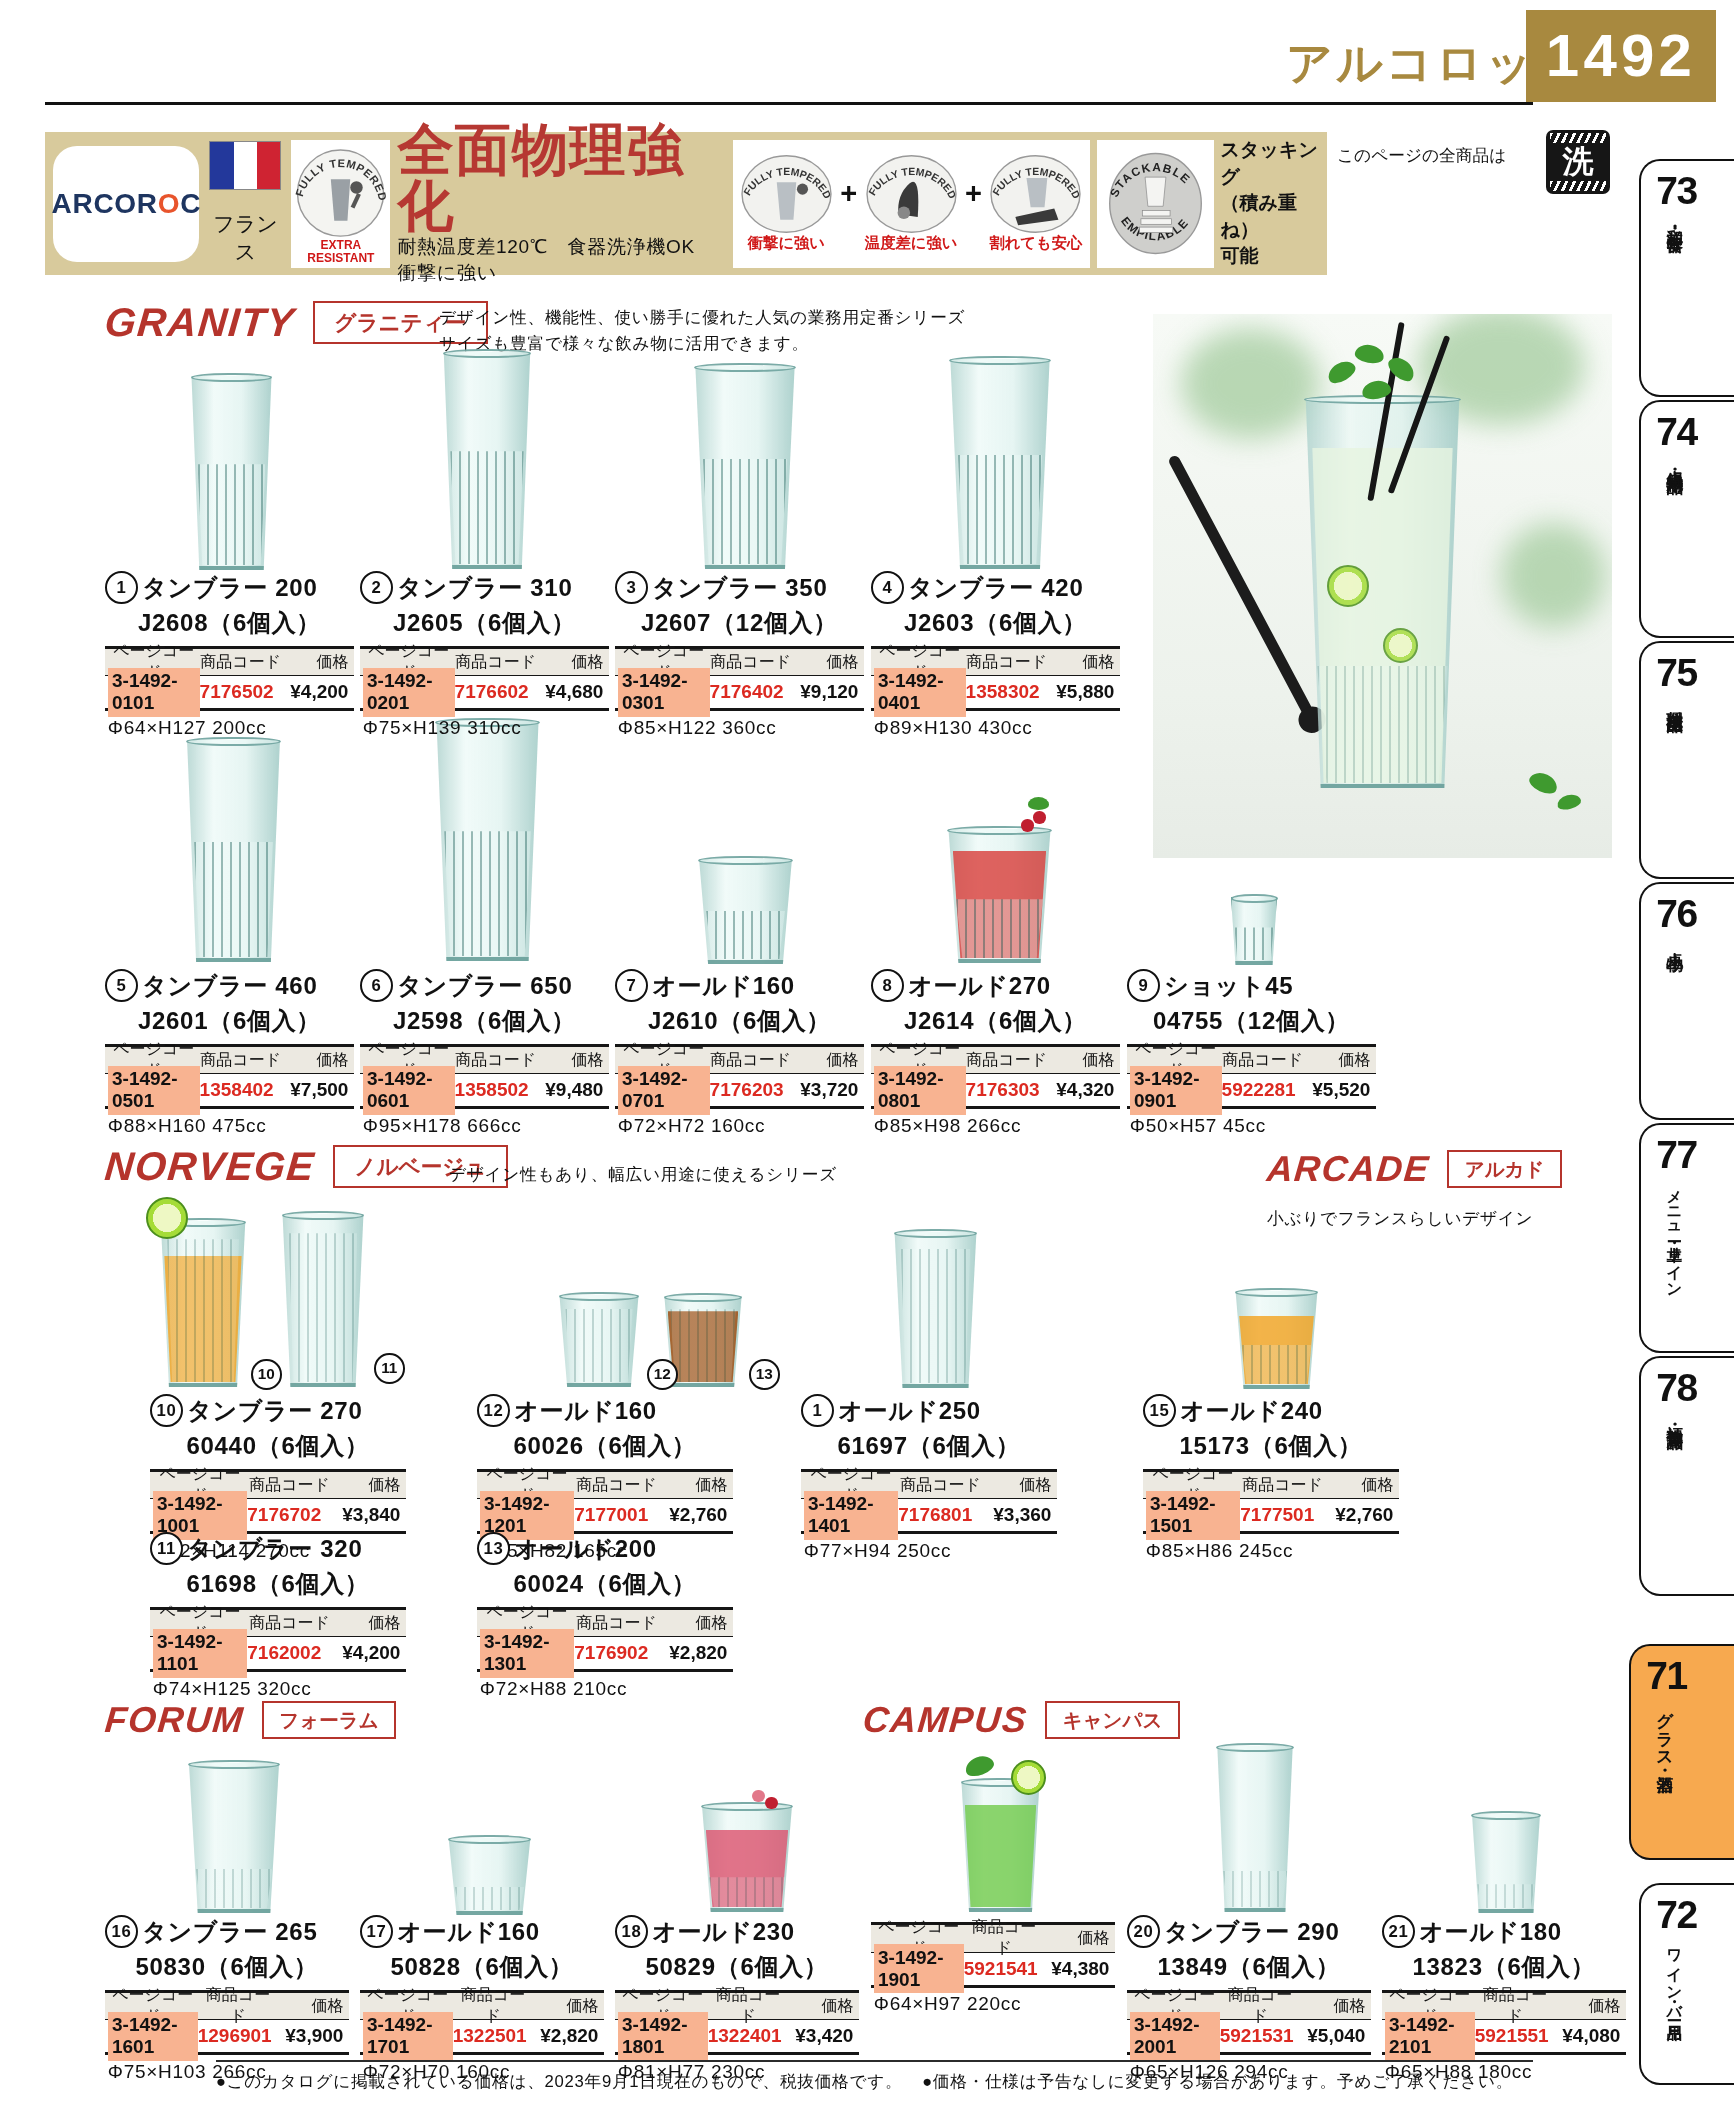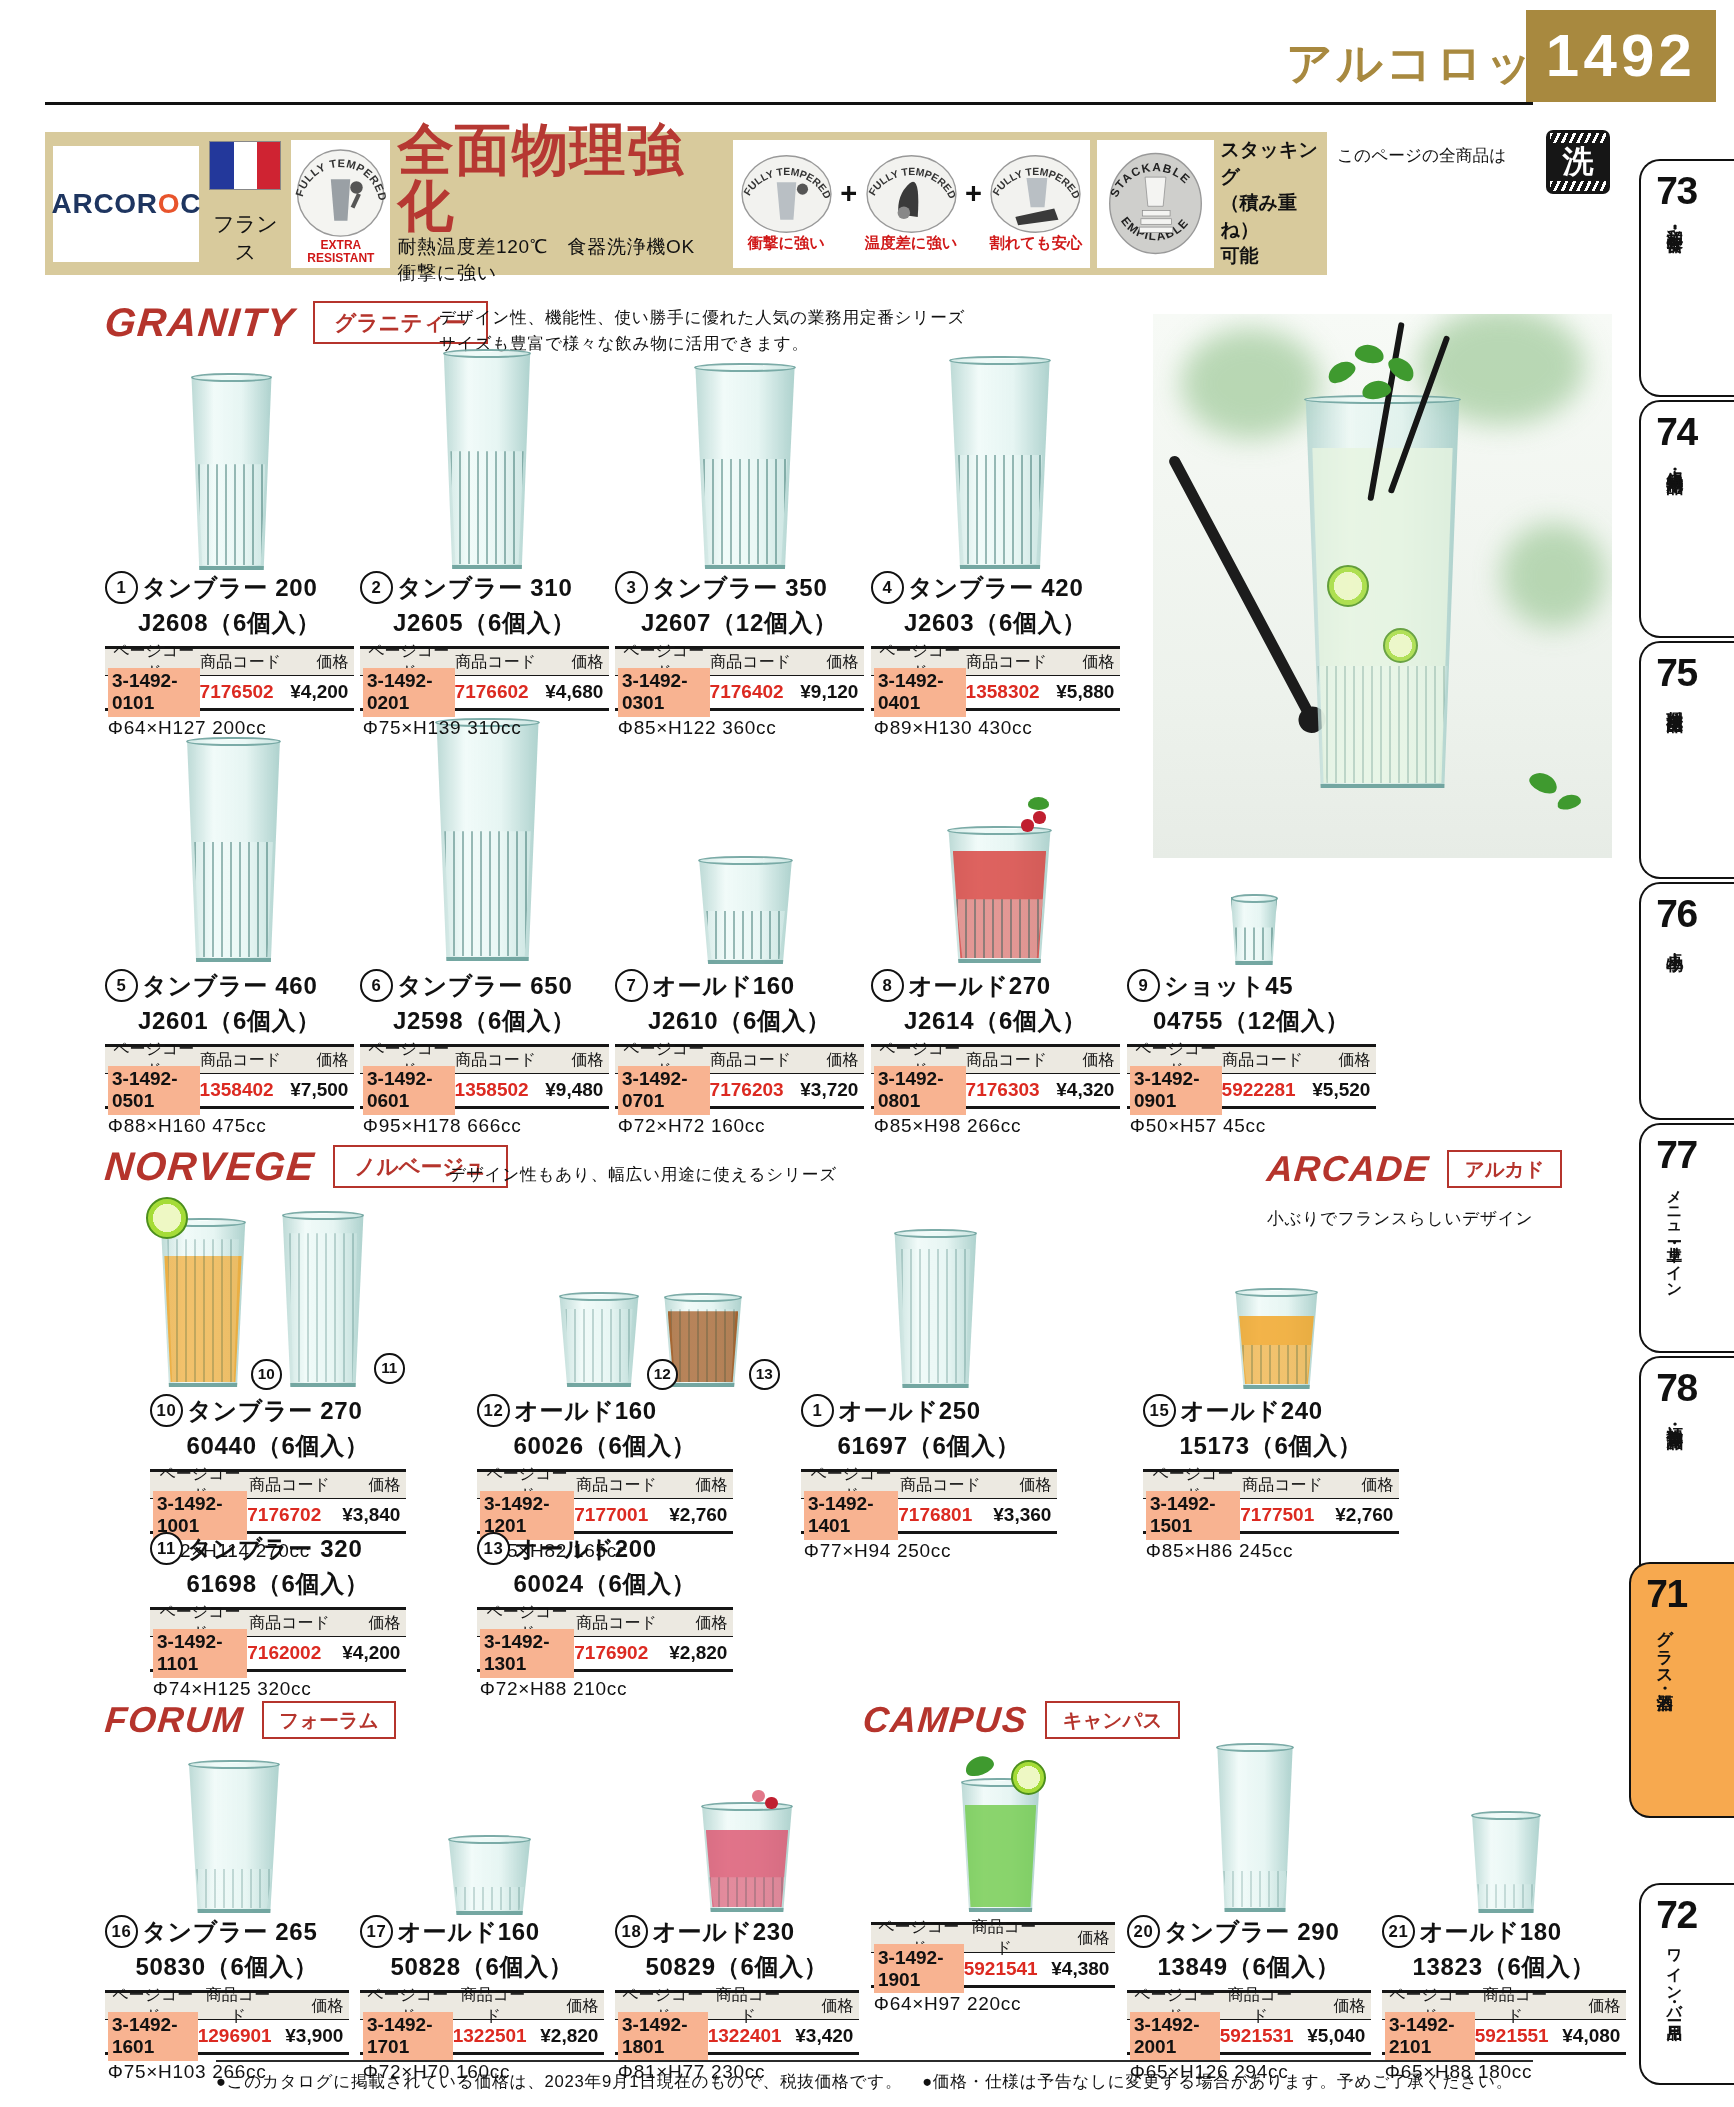--- a/index.html
+++ b/index.html
@@ -12,21 +12,21 @@
   .on2{font-size:21.6px;font-weight:bold;margin-top:9.8px;letter-spacing:0.7px;white-space:nowrap;}
   .red-strong{color:#e8150d;}
   .hrule{position:absolute;left:45px;top:102px;width:1488px;height:2.8px;background:#111;}
   .brand-kana{position:absolute;left:1286px;top:33px;font-size:46px;font-weight:900;color:#a8893f;letter-spacing:2.8px;}
   .page-no-box{position:absolute;left:1526px;top:9.8px;width:190px;height:92px;background:#a8893f;
         display:flex;align-items:center;justify-content:center;}
   .page-no-box span{color:#fff;font-size:60px;font-weight:900;letter-spacing:4.2px;}
   
   .banner{position:absolute;left:45px;top:132px;width:1282px;height:143px;background:#d8ca9c;
         display:flex;align-items:center;gap:7px;box-sizing:border-box;padding:0 8.4px;}
-  .logo-box{width:146px;height:116px;background:#fff;display:flex;align-items:center;justify-content:center;flex:none;}
+  .logo-box{width:146px;height:116px;background:#fff;display:flex;align-items:center;justify-content:center;flex:none;border-radius:24px;}
   .logo-box b{font-size:28px;letter-spacing:0.7px;color:#1e3560;}
   .logo-box b i{font-style:normal;color:#e8542c;}
   .flag-wrap{width:78px;flex:none;text-align:center;}
   .flag{width:70px;height:47px;margin:0 auto;display:flex;border:0.7px solid #888;background:#fff;}
   .flag i{flex:1;}
   .f-b{background:#23389b;} .f-w{background:#fff;} .f-r{background:#cf2332;}
   .flag-label{font-size:21px;font-weight:normal;margin-top:19.5px;}
   .badge-box{background:#fff;flex:none;display:flex;flex-direction:column;align-items:center;justify-content:center;}
   .badge-single{width:99px;height:128px;}
   .er{color:#d01818;font-weight:900;font-size:12px;text-align:center;line-height:1.05;}
@@ -867,21 +867,21 @@
       <div class="tab-label">卓上小物</div>
   </div>
   <div class="tab" style="top:1123px;height:230px;">
     <div class="tab-num">77</div>
       <div class="tab-label" style="font-size:15.3px;letter-spacing:0.7px;">メニュー・卓上サイン</div>
   </div>
   <div class="tab" style="top:1356px;height:240px;">
     <div class="tab-num">78</div>
       <div class="tab-label">福祉・養育用品</div>
   </div>
-  <div class="tab active" style="top:1562px;height:256px;">
+  <div class="tab active" style="top:1644px;height:216px;">
     <div class="tab-num">71</div>
       <div class="tab-label">グラス・酒器</div>
   </div>
   <div class="tab" style="top:1883px;height:202px;">
     <div class="tab-num">72</div>
       <div class="tab-label" style="font-size:15.3px;letter-spacing:0.7px;">ワイン・バー用品</div>
   </div>
 
   <div class="frule"></div>
   <div class="footer">

